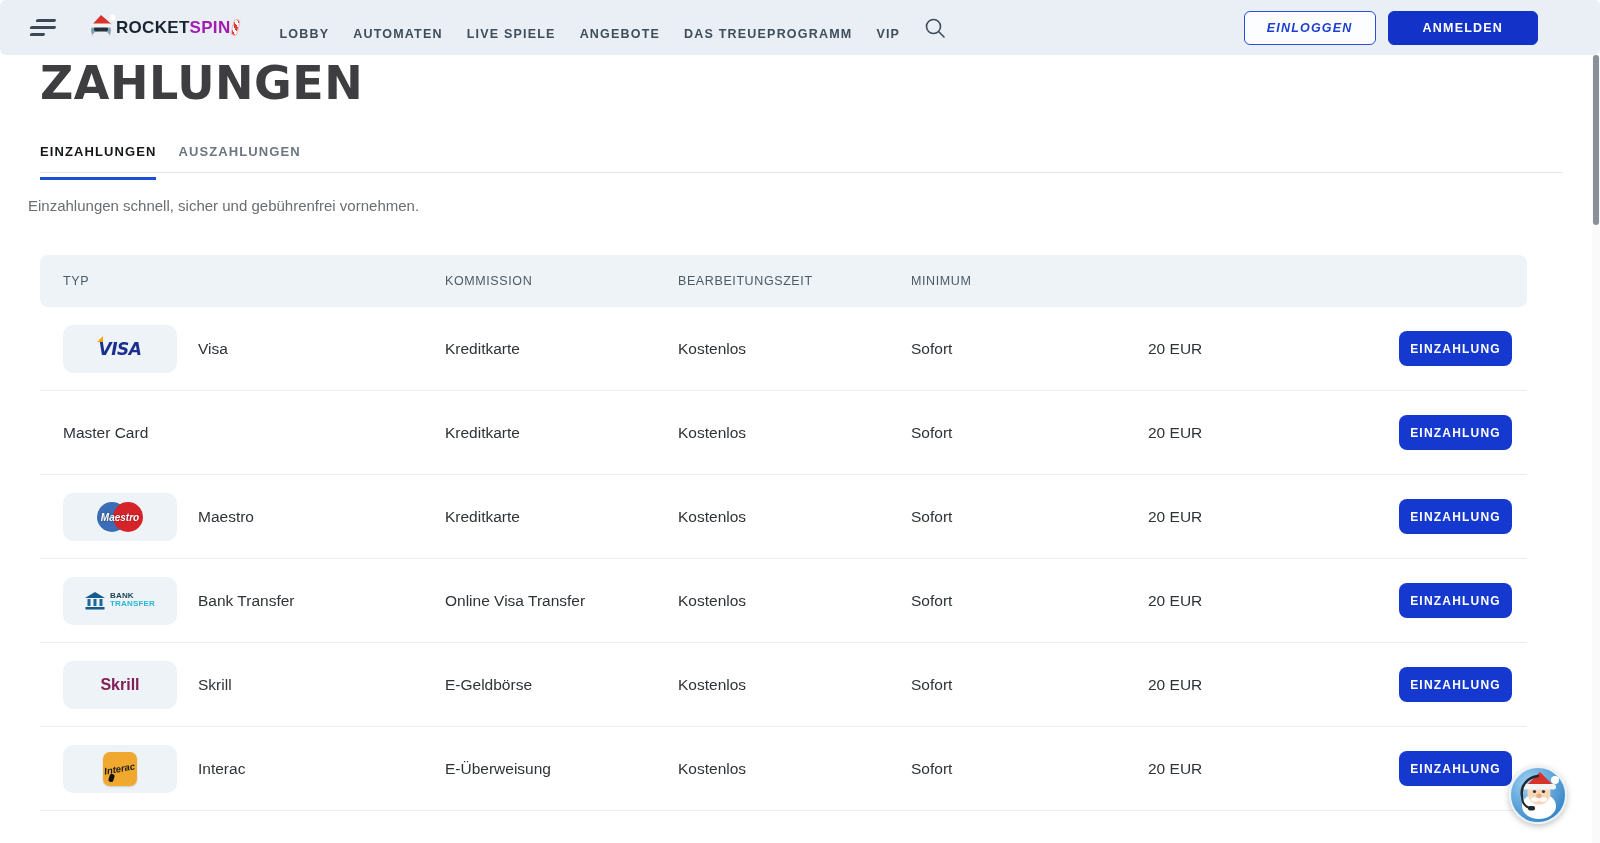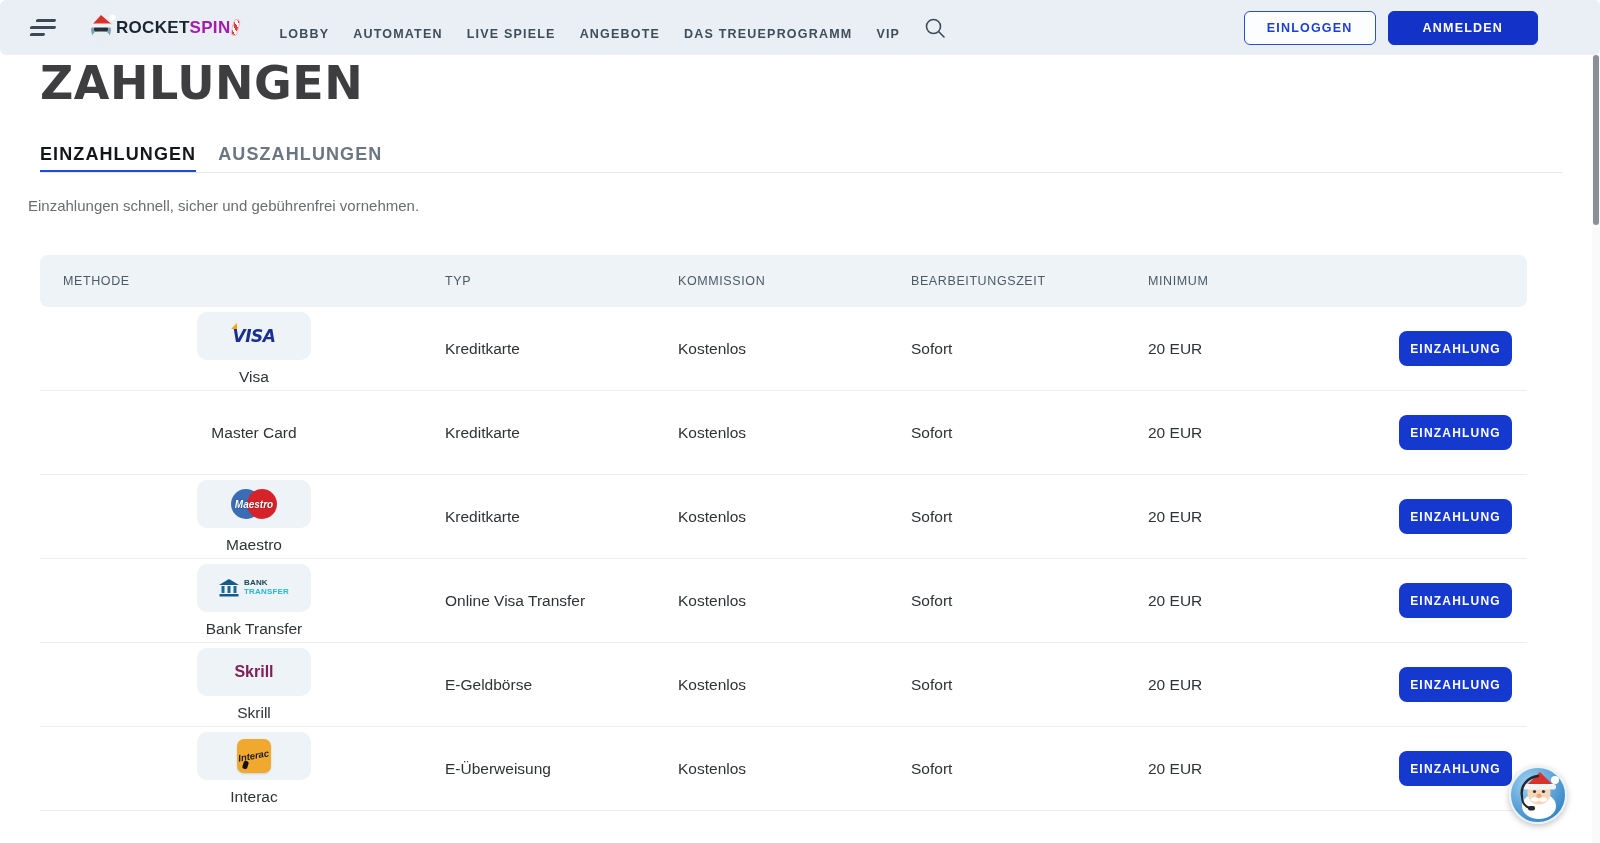--- a/index.html
+++ b/index.html
@@ -23,45 +23,45 @@
            transform:rotate(14deg); border:0.5px solid #e8b9b9; }
 
   .nav { display:flex; gap:24px; margin-left:40px; align-items:center;margin-top:12px; }
   .nav-item { font-size:12.5px; font-weight:bold; letter-spacing:1.2px; color:#3f4d59;
               cursor:pointer; white-space:nowrap; }
   .search-btn { margin-left:24px; cursor:pointer; display:flex; align-items:center; }
 
   .auth { margin-left:auto; margin-right:62px; display:flex; gap:12px; }
   .btn-outline { height:34px; padding:0 22px; background:#fbfdfe; border:1px solid #2a4ed6;
                  color:#1c3fd0; border-radius:6px; font-family:inherit; font-size:12.5px; font-weight:bold;
-                 letter-spacing:1.2px; cursor:pointer; }
+                 letter-spacing:1.2px; cursor:pointer;font-style:italic; }
   .btn-solid { height:34px; padding:0 34px; background:#1232c8; border:1px solid #1232c8;
                color:#ffffff; border-radius:6px; font-family:inherit; font-size:12.5px; font-weight:bold;
                letter-spacing:1.2px; cursor:pointer; }
 
   
   .page-title { position:absolute; top:56px; left:40px; font-size:46px; font-weight:700;
                 color:#3e3e40; letter-spacing:0.5px; font-family:"DejaVu Sans","Liberation Sans",sans-serif; }
 
   .tabs { position:absolute; top:144px; left:40px; display:flex; gap:22px; }
-  .tab { font-size:18px; font-weight:bold; letter-spacing:1.1px; padding-bottom:5px; cursor:pointer; }
+  .tab { font-size:13px; font-weight:bold; letter-spacing:1.1px; padding-bottom:18px; cursor:pointer; }
   .tab.active { color:#14171a; border-bottom:3px solid #1e4ed8; }
   .tab.inactive { color:#6b7680; }
   .tabs-divider { position:absolute; top:172px; left:40px; width:1522px; height:1px; background:#e6e6e6; }
 
   .subtitle { position:absolute; top:197px; left:28px; font-size:15px; color:#6a6e71; }
 
   
   .table { position:absolute; top:255px; left:40px; width:1487px; }
   .thead, .trow { display:grid; grid-template-columns:405px 233px 233px 237px 1fr 130px; align-items:center; }
   .thead { height:52px; background:#edf3f7; border-radius:8px; color:#4d5a66;
            font-size:12.5px; font-weight:500; letter-spacing:0.6px; }
   .thead .cell:first-child { padding-left:23px; }
   .trow { height:84px; border-bottom:1px solid #ededed; font-size:15.5px; color:#2e3338; background:#fff; }
-  .cell-method { display:flex; align-items:center; padding-left:23px; gap:8px;flex-direction:column; }
+  .cell-method { display:flex; align-items:center; padding-left:23px; gap:21px; }
   .logo-box { width:114px; height:48px; background:#eef3f8; border-radius:10px;
               display:flex; align-items:center; justify-content:center; flex-shrink:0; }
   .cell-action { justify-self:end; padding-right:15px;padding-left:48px; }
   .btn-deposit { width:113px; height:35px; background:#1538cf; color:#fff; border:none; border-radius:8px;
                  font-family:inherit; font-size:12px; font-weight:bold; letter-spacing:1.2px; cursor:pointer; }
 
   
   .visa-txt { position:relative; font-style:italic; font-weight:bold; font-size:17px;
               color:#1a2f8f; letter-spacing:-0.5px; font-family:"DejaVu Sans",sans-serif; }
   .visa-flame { position:absolute; top:-3px; left:-2px; width:0; height:0;
@@ -74,21 +74,21 @@
   .mc-org { left:10px; background:#f79e1b; opacity:0.92; }
   .mc-text { font-size:11px; color:#2b2b33; }
 
   .lg-mae { position:relative; width:50px; height:30px; }
   .mae-c { position:absolute; top:0; width:30px; height:30px; border-radius:50%; }
   .mae-blue { left:2px; background:#3a6db5; }
   .mae-red { right:2px; background:#d6232a; }
   .mae-t { position:absolute; top:10px; left:0; width:100%; text-align:center; font-size:10px;
            font-style:italic; font-weight:bold; color:#fff; text-shadow:0 0 2px rgba(0,0,0,0.45); }
 
-  .lg-bank { display:flex; align-items:center; gap:5px; }
+  .lg-bank { display:flex; gap:5px; }
   .bank-txt { display:flex; flex-direction:column; line-height:1.1; font-size:8px; font-weight:bold; letter-spacing:0.2px; }
   .bank-l1 { color:#1d4354; }
   .bank-l2 { color:#29b7d3; }
 
   .lg-skrill { font-weight:bold; font-size:16px; color:#812057; }
 
   .lg-interac { position:relative; width:34px; height:34px; background:#f0a92e; border-radius:7px;
                 display:flex; align-items:center; justify-content:center; box-shadow:0 1px 2px rgba(0,0,0,0.15); }
   .int-txt { font-size:9.5px; font-style:italic; font-weight:bold; color:#1d1d1d; transform:rotate(-10deg); }
   .int-hand { position:absolute; left:6px; bottom:4px; width:5px; height:8px; background:#111; border-radius:2px;
@@ -155,21 +155,20 @@
 <div class="tabs">
   <div class="tab active">EINZAHLUNGEN</div>
   <div class="tab inactive">AUSZAHLUNGEN</div>
 </div>
 <div class="tabs-divider"></div>
 
 <div class="subtitle">Einzahlungen schnell, sicher und gebührenfrei vornehmen.</div>
 
 <div class="table">
   <div class="thead">
-    <div class="cell">METHODE</div>
     <div class="cell">TYP</div>
     <div class="cell">KOMMISSION</div>
     <div class="cell">BEARBEITUNGSZEIT</div>
     <div class="cell">MINIMUM</div>
     <div class="cell"></div>
   </div>
   <div id="table-body">
       <div class="trow">
     <div class="cell cell-method">
       <span class="logo-box">

